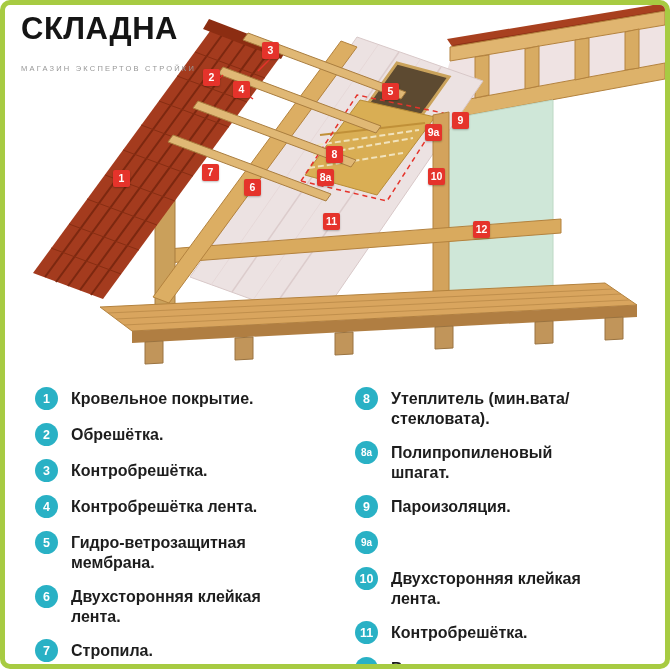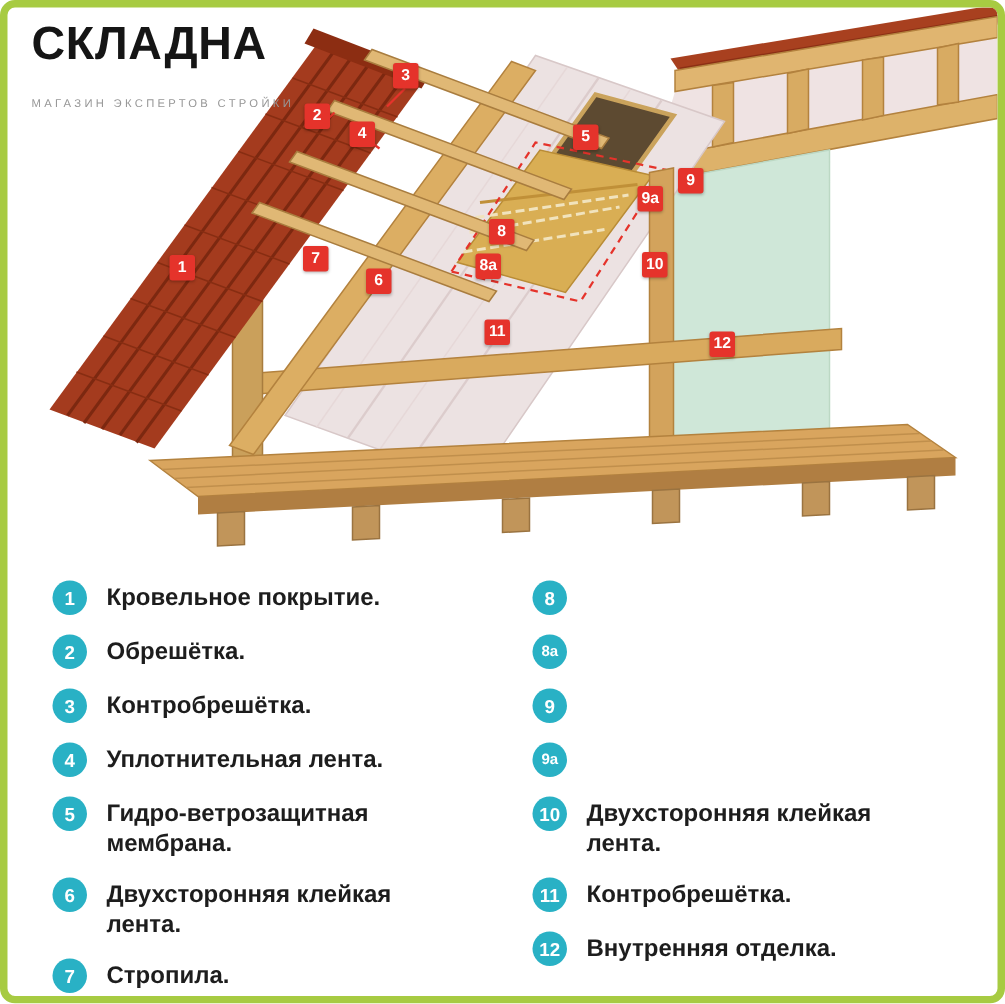--- a/index.html
+++ b/index.html
@@ -166,44 +166,47 @@
       <div class="item">
         <span class="badge">2</span>
         <span class="txt">Обрешётка.</span>
       </div>
       <div class="item">
         <span class="badge">3</span>
         <span class="txt">Контробрешётка.</span>
       </div>
       <div class="item">
         <span class="badge">4</span>
-        <span class="txt">Уплотнительная лента.</span>
+        <span class="txt">Контробрешётка лента.</span>
       </div>
       <div class="item">
         <span class="badge">5</span>
         <span class="txt">Гидро-ветрозащитная мембрана.</span>
       </div>
       <div class="item">
         <span class="badge">6</span>
         <span class="txt">Двухсторонняя клейкая лента.</span>
       </div>
       <div class="item">
         <span class="badge">7</span>
         <span class="txt">Стропила.</span>
       </div>
     </div>
     <div class="col">
       <div class="item">
         <span class="badge">8</span>
+        <span class="txt">Утеплитель (мин.вата/стекловата).</span>
       </div>
       <div class="item">
         <span class="badge sm">8a</span>
+        <span class="txt">Полипропиленовый шпагат.</span>
       </div>
       <div class="item">
         <span class="badge">9</span>
+        <span class="txt">Пароизоляция.</span>
       </div>
       <div class="item">
         <span class="badge sm">9a</span>
       </div>
       <div class="item">
         <span class="badge">10</span>
         <span class="txt">Двухсторонняя клейкая лента.</span>
       </div>
       <div class="item">
         <span class="badge">11</span>

